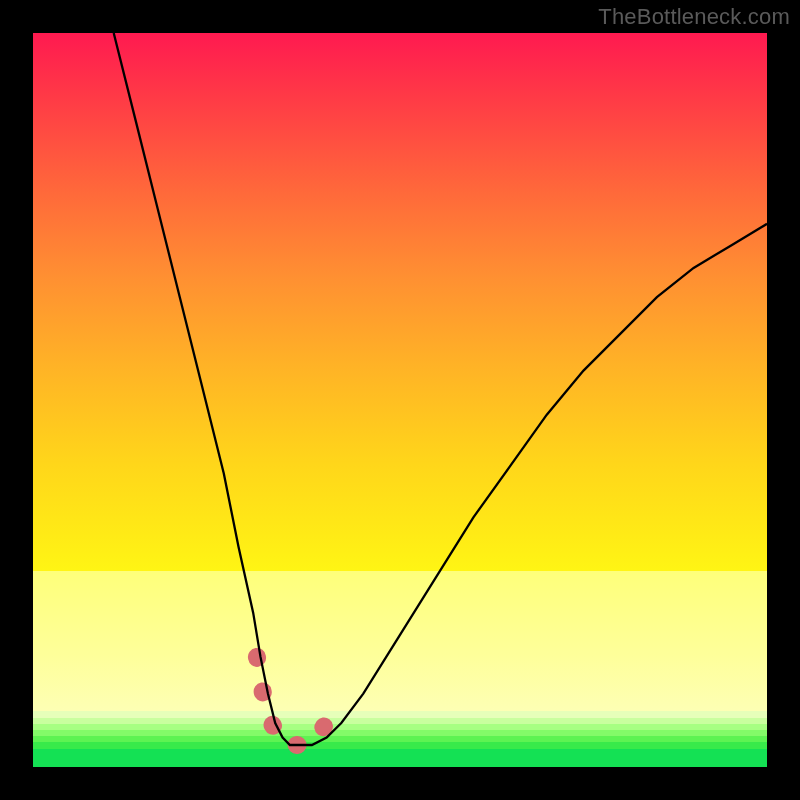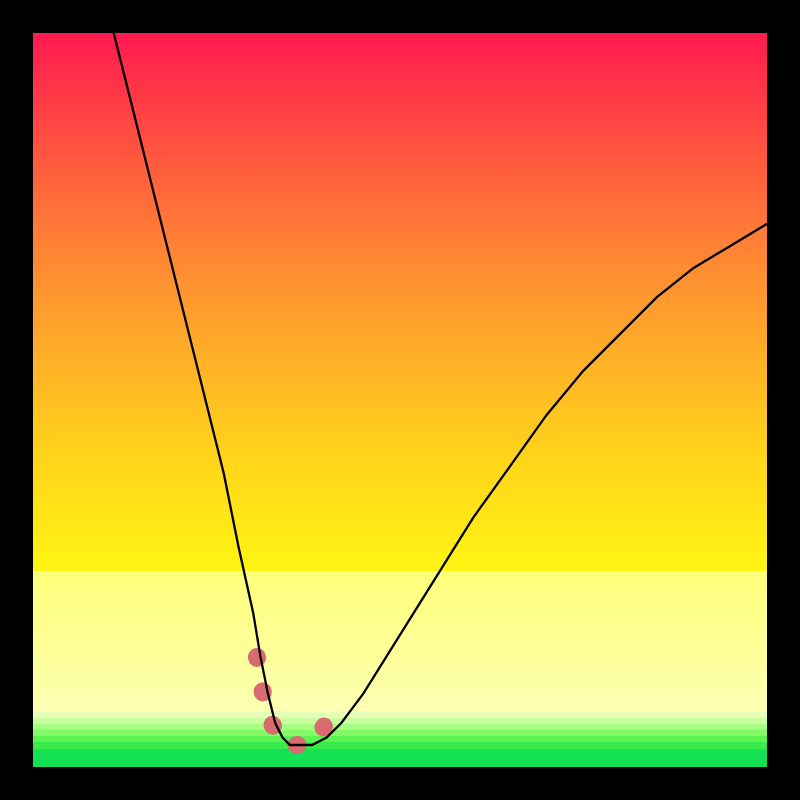--- a/index.html
+++ b/index.html
@@ -76,20 +76,21 @@
     width: 734px;
     height: 734px;
     z-index: 5;
   }
 </style>
 </head>
 <body>
 
 <div class="frame">
 
+  <div class="watermark">TheBottleneck.com</div>
 
   <div class="plot-area">
 
     <div class="gradient-top"></div>
     <div class="band-paleyellow"></div>
 
     <div id="green-strips">
         <div class="green-strip" style="top: 678px; height: 7px; background: rgb(230, 255, 185);"></div>
         <div class="green-strip" style="top: 685px; height: 6px; background: rgb(201, 255, 158);"></div>
         <div class="green-strip" style="top: 691px; height: 6px; background: rgb(167, 255, 130);"></div>

